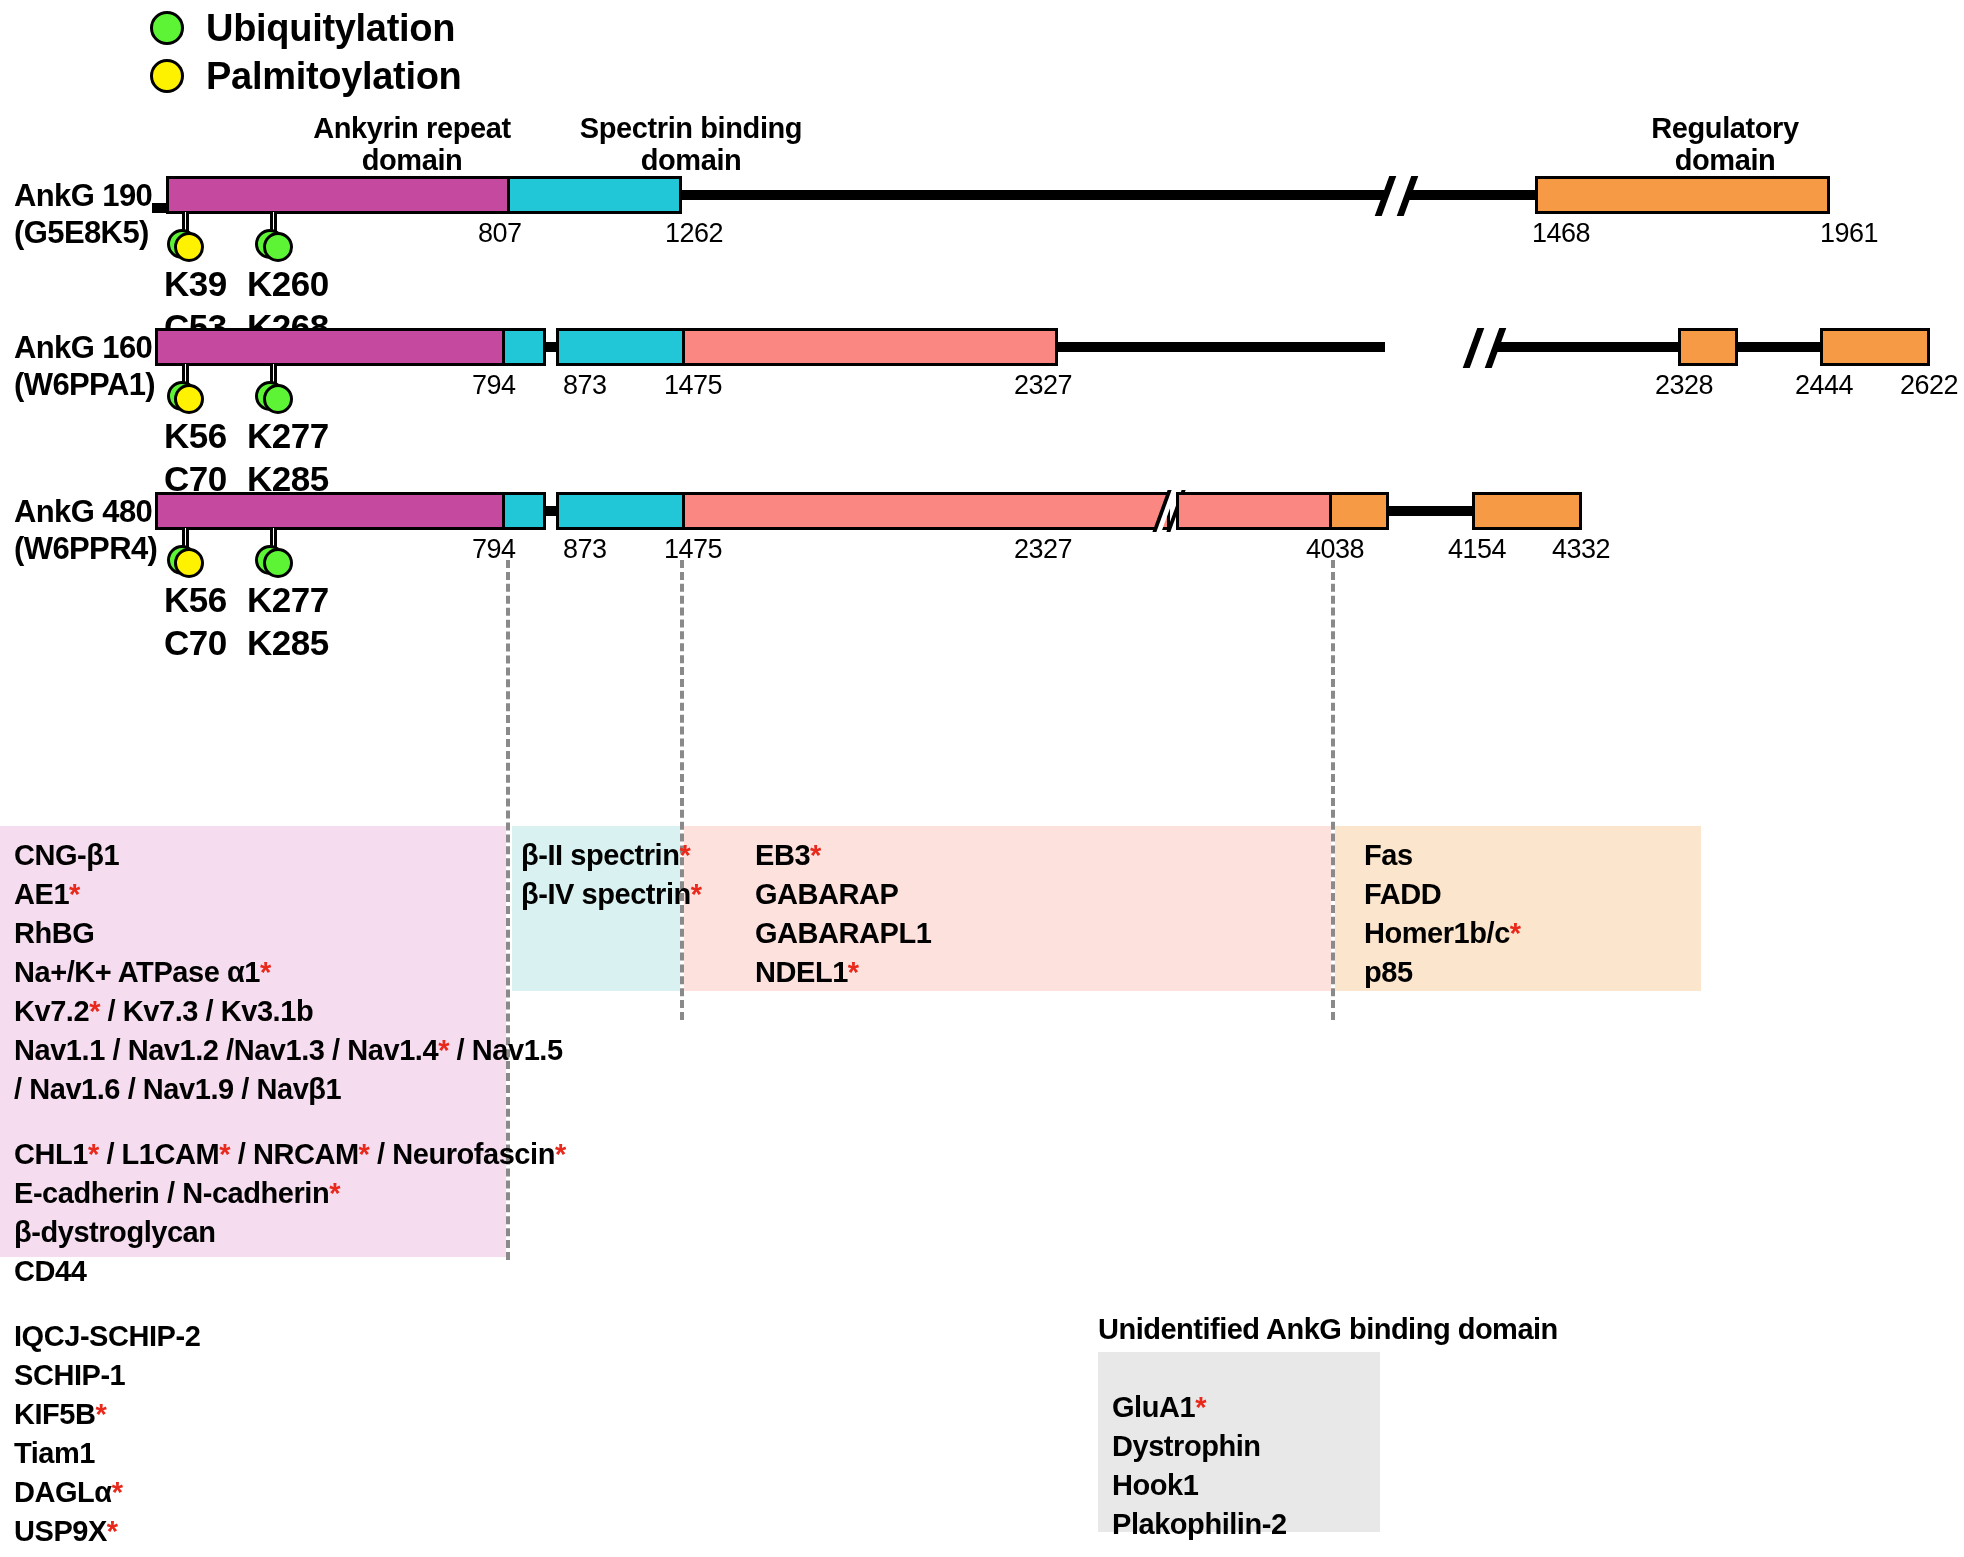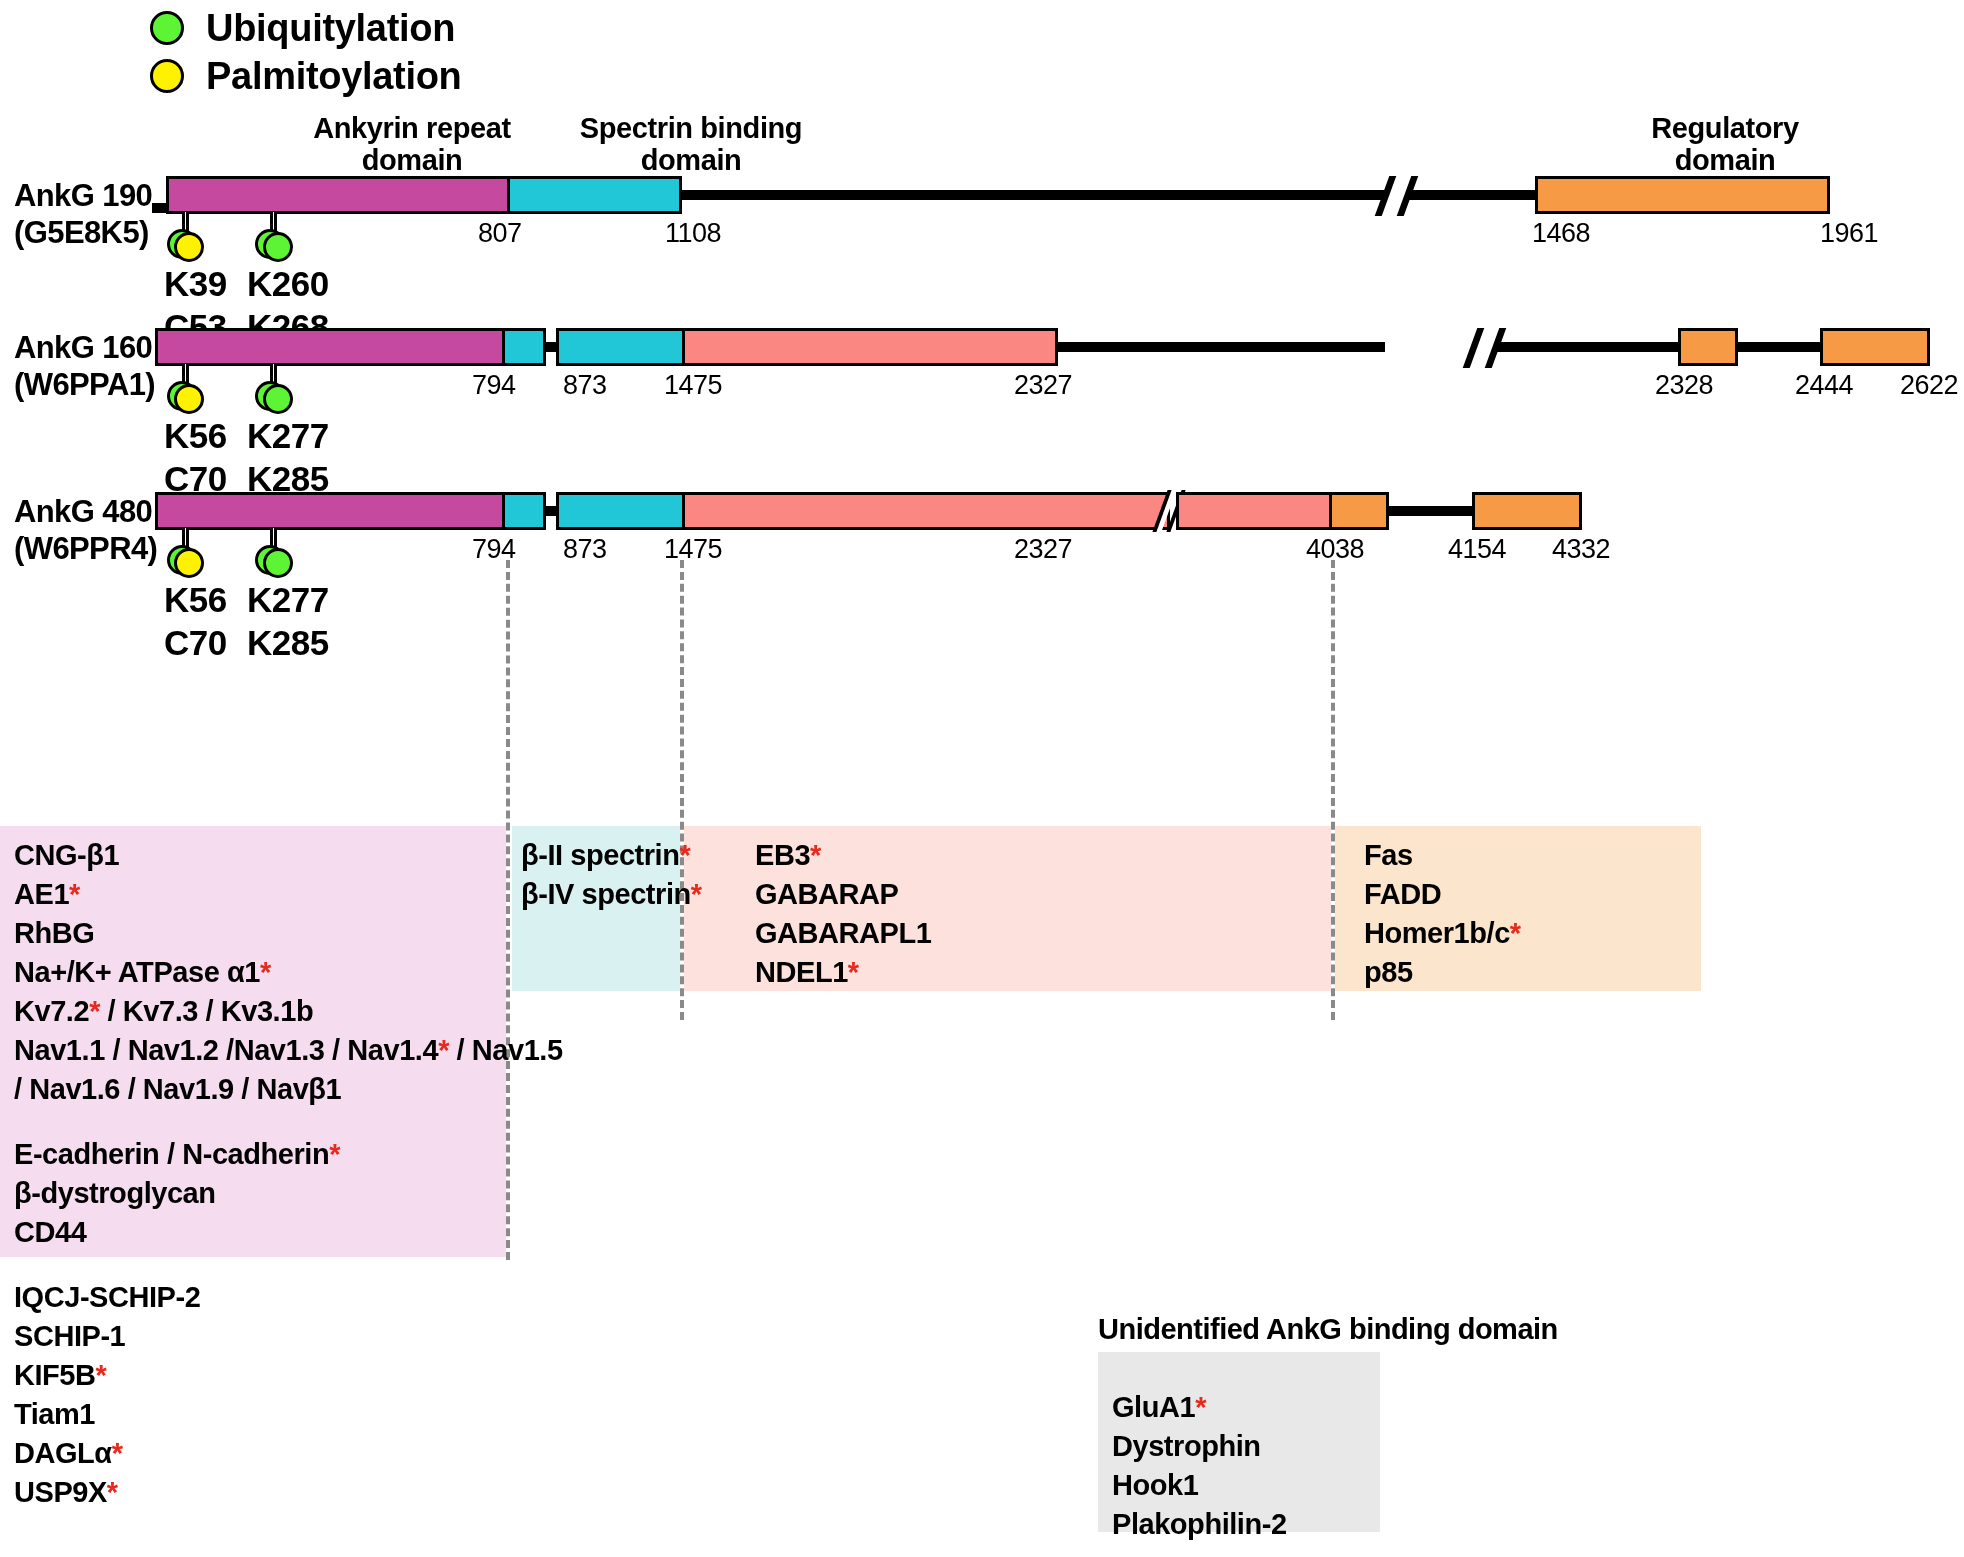--- a/index.html
+++ b/index.html
@@ -89,21 +89,21 @@
   <div class="line" style="left:680px;top:190px;width:704px;height:10px;"></div>
 
   <div class="slash" style="left:1382px;top:176px;width:7px;height:40px;"></div>
   <div class="slash" style="left:1404px;top:176px;width:7px;height:40px;"></div>
   <div class="line" style="left:1408px;top:190px;width:130px;height:10px;"></div>
 
   <div class="seg" style="left:1535px;top:176px;width:295px;height:38px;background:#f79a46;"></div>
 </div>
 
 <div class="num" style="left:478px;top:218px;">807</div>
-<div class="num" style="left:665px;top:218px;">1108</div>
+<div class="num" style="left:665px;top:218px;">1262</div>
 <div class="num" style="left:1532px;top:218px;">1468</div>
 <div class="num" style="left:1820px;top:218px;">1961</div>
 
 <div class="stem" style="left:182px;top:212px;height:22px;"></div>
 <div class="ball" style="left:167px;top:229px;width:30px;height:30px;background:#5cf435;"></div>
 <div class="ball" style="left:174px;top:232px;width:30px;height:30px;background:#fff200;"></div>
 <div class="res-label" style="left:164px;top:263px;">K39
 C53</div>
 
 <div class="stem" style="left:270px;top:212px;height:22px;"></div>
@@ -204,20 +204,21 @@
 
 <div class="abs panel-list" style="left:14px;top:836px;width:500px;">
   <div><span>CNG-β1</span></div>
   <div><span>AE1</span><span class="ast">*</span></div>
   <div><span>RhBG</span></div>
   <div><span>Na+/K+ ATPase α1</span><span class="ast">*</span></div>
   <div>Kv7.2<span class="ast">*</span> / Kv7.3 / Kv3.1b</div>
   <div>Nav1.1 / Nav1.2 /Nav1.3 / Nav1.4<span class="ast">*</span> / Nav1.5</div>
   <div><span>/ Nav1.6 / Nav1.9 / Navβ1</span></div>
   <div class="spacer"></div>
+  <div>CHL1<span class="ast">*</span> / L1CAM<span class="ast">*</span> / NRCAM<span class="ast">*</span> / Neurofascin<span class="ast">*</span></div>
   <div><span>E-cadherin / N-cadherin</span><span class="ast">*</span></div>
   <div><span>β-dystroglycan</span></div>
   <div><span>CD44</span></div>
   <div class="spacer"></div>
   <div><span>IQCJ-SCHIP-2</span></div>
   <div><span>SCHIP-1</span></div>
   <div><span>KIF5B</span><span class="ast">*</span></div>
   <div><span>Tiam1</span></div>
   <div><span>DAGLα</span><span class="ast">*</span></div>
   <div><span>USP9X</span><span class="ast">*</span></div>

